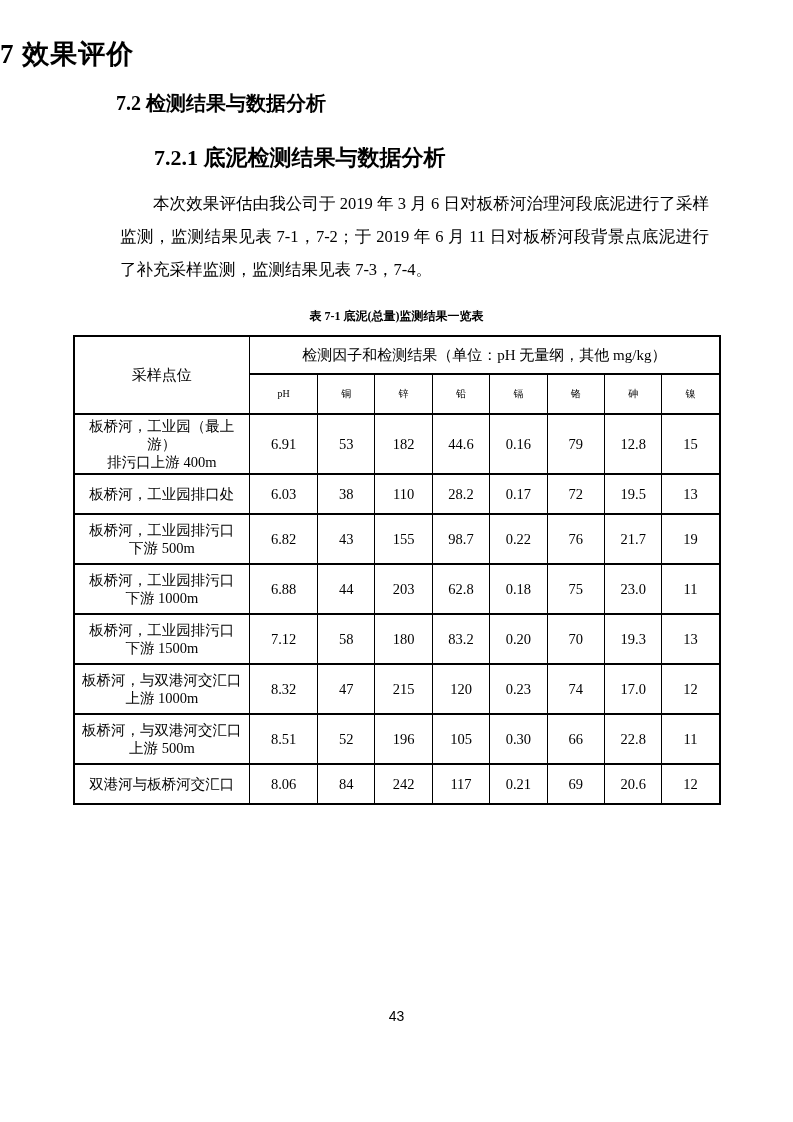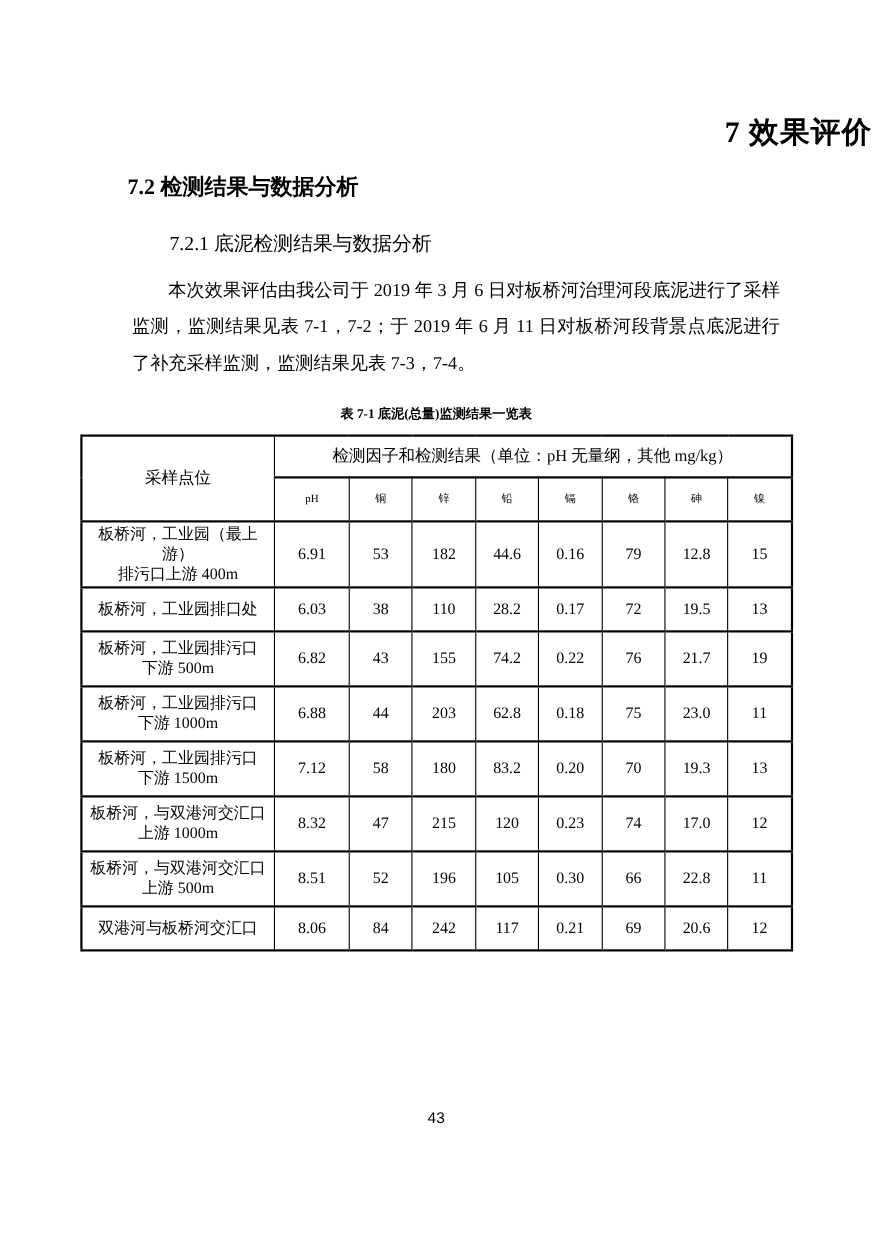--- a/index.html
+++ b/index.html
@@ -11,37 +11,37 @@
     position: relative;
     width: 793px;
     height: 1122px;
     background: #ffffff;
     color: #000000;
     font-family: "Liberation Serif", "DejaVu Serif", serif;
     overflow: hidden;
     box-sizing: border-box;
   }
   .doc-title {
-    padding-top: 102px;
-    text-align: right;
+    padding-top: 36px;
+    text-align: left;
     font-size: 27px;
     font-weight: bold;
     letter-spacing: 1px;
   }
   .h2 {
     font-size: 20px;
     font-weight: bold;
     margin: 32px 84px 0 116px;
   }
   .h2.second {
     margin-top: 18px;
   }
   .h3 {
-    font-size: 18px;
-    font-weight: normal;
+    font-size: 22px;
+    font-weight: bold;
     margin: 26px 84px 0 154px;
   }
   .body-p {
     font-size: 16.5px;
     line-height: 33px;
     margin: 14px 84px 0 120px;
     text-indent: 2em;
     text-align: justify;
   }
   .table-caption {
@@ -161,21 +161,21 @@
           <td class="value-cell">72</td>
           <td class="value-cell">19.5</td>
           <td class="value-cell">13</td>
         </tr>
         <tr class="row-2">
           <td class="site-cell">板桥河，工业园排污口
 下游 500m</td>
           <td class="value-cell">6.82</td>
           <td class="value-cell">43</td>
           <td class="value-cell">155</td>
-          <td class="value-cell">74.2</td>
+          <td class="value-cell">98.7</td>
           <td class="value-cell">0.22</td>
           <td class="value-cell">76</td>
           <td class="value-cell">21.7</td>
           <td class="value-cell">19</td>
         </tr>
         <tr class="row-2">
           <td class="site-cell">板桥河，工业园排污口
 下游 1000m</td>
           <td class="value-cell">6.88</td>
           <td class="value-cell">44</td>

